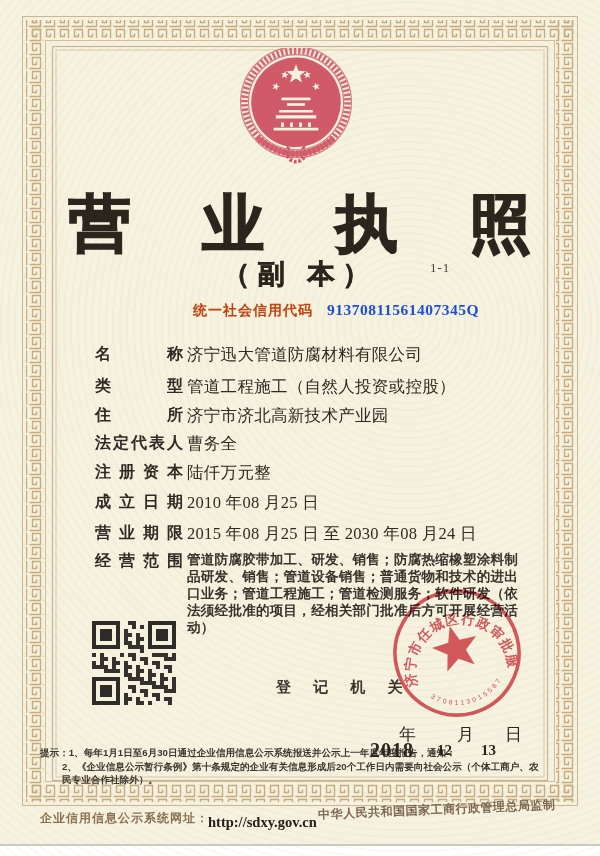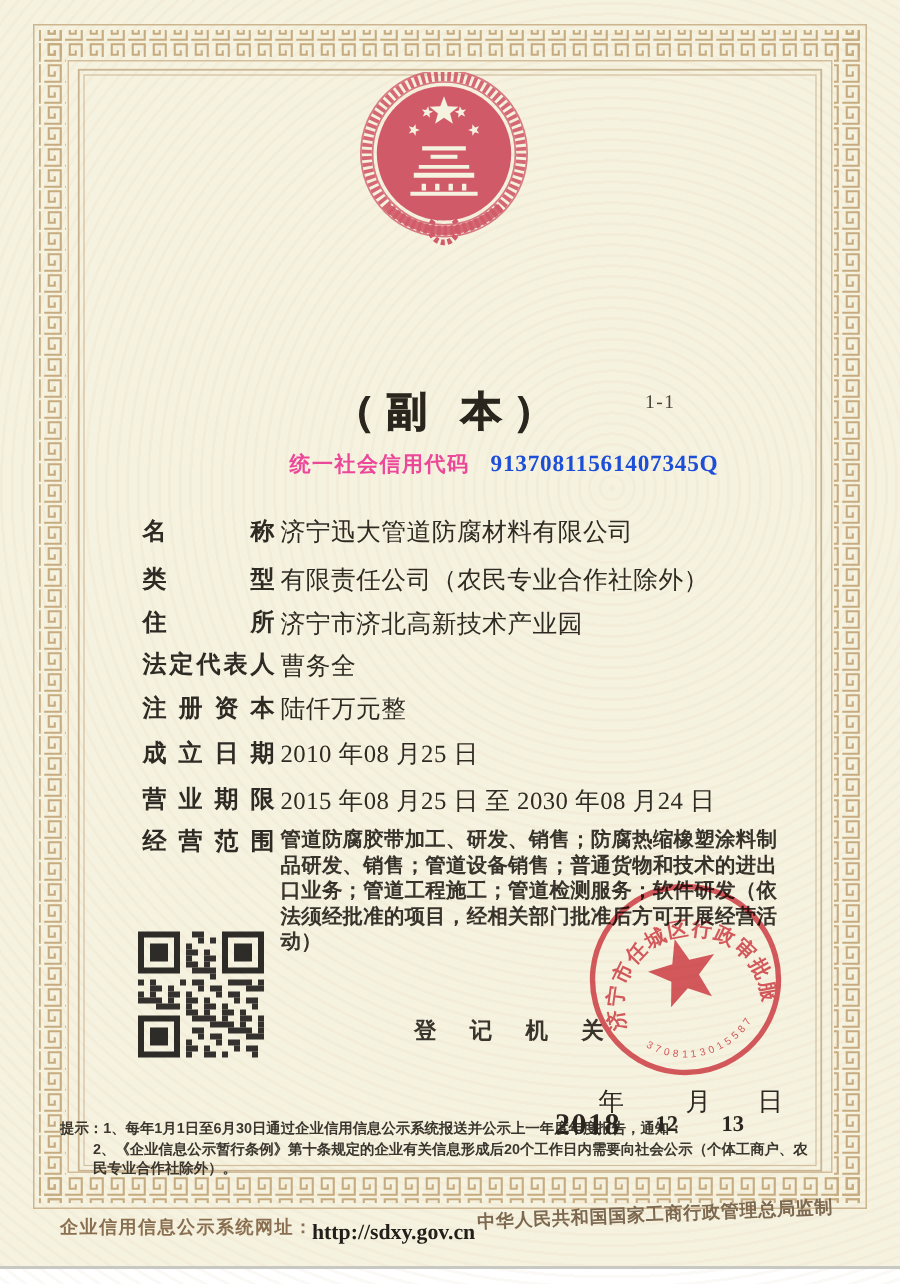--- a/index.html
+++ b/index.html
@@ -12,21 +12,21 @@
   .border-svg{position:absolute;left:0;top:0;}
   
   .emblem{position:absolute;left:240px;top:48px;width:112px;height:122px;}
   .title{position:absolute;left:0;top:182px;width:600px;text-align:center;
     font-size:62px;font-weight:900;letter-spacing:28px;text-indent:28px;
     color:#2a251d;-webkit-text-stroke:1.6px #2a251d;}
   .subtitle{position:absolute;left:0;top:256px;width:600px;text-align:center;
     font-size:27px;font-weight:bold;letter-spacing:8px;color:#2a251d;-webkit-text-stroke:.7px #2a251d;}
   .copyno{position:absolute;left:430px;top:260px;font-size:13px;color:#4a443a;letter-spacing:1px;}
   .codeline{position:absolute;left:0;top:301px;width:600px;text-align:center;transform:translateX(36px);}
-  .codeline .lbl{font-family:"Liberation Sans","DejaVu Sans",sans-serif;font-weight:bold;font-size:14px;letter-spacing:1px;color:#ec4899;}
+  .codeline .lbl{font-family:"Liberation Sans","DejaVu Sans",sans-serif;font-weight:bold;font-size:14px;letter-spacing:1px;color:#c2410c;}
   .codeline .val{font-size:15.5px;font-weight:600;margin-left:10px;letter-spacing:.5px;color:#1d4ed8;}
   
   .row{position:absolute;left:95px;right:60px;}
   .row .flabel{position:absolute;left:0;top:0;width:88px;
     font-family:"Liberation Sans","DejaVu Sans",sans-serif;font-weight:bold;font-size:16px;
     color:#2e2a24;text-align:justify;text-align-last:justify;}
   .row .fvalue{position:absolute;left:92px;top:0;right:0;font-size:16.5px;color:#2f2a22;letter-spacing:.3px;}
   .row .fvalue.scope{font-family:"Liberation Sans","DejaVu Sans",sans-serif;font-weight:bold;
     font-size:13.6px;line-height:17px;letter-spacing:.2px;color:#38332b;right:10px;}
   
@@ -104,35 +104,36 @@
       <path d="M32,61 H68" stroke-width="3"></path>
       <path d="M38,66 V70 M46,66 V70 M54,66 V70 M62,66 V70" stroke-width="2.6"></path>
       <path d="M30,72 H70" stroke-width="2.4"></path>
     </g>
     <g stroke="#d05a68" fill="none">
       <circle cx="50" cy="93" r="8" stroke-width="3.4" stroke-dasharray="2.4 1.6"></circle>
       <path d="M16,80 Q50,108 84,80" stroke-width="5" opacity=".9"></path>
     </g>
   </svg>
 
+  <div class="title">营 业 执 照</div>
   <div class="subtitle">（副  本）</div>
   <div class="copyno">1-1</div>
 
   <div class="codeline">
     <span class="lbl">统一社会信用代码</span>
     <span class="val">91370811561407345Q</span>
   </div>
 
   <div class="row" style="top:344px">
     <div class="flabel">名称</div>
     <div class="fvalue">济宁迅大管道防腐材料有限公司</div>
   </div>
   <div class="row" style="top:376px">
     <div class="flabel">类型</div>
-    <div class="fvalue">有限责任公司（农民专业合作社除外）</div>
+    <div class="fvalue">管道工程施工（自然人投资或控股）</div>
   </div>
   <div class="row" style="top:405px">
     <div class="flabel">住所</div>
     <div class="fvalue">济宁市济北高新技术产业园</div>
   </div>
   <div class="row" style="top:433px">
     <div class="flabel">法定代表人</div>
     <div class="fvalue">曹务全</div>
   </div>
   <div class="row" style="top:462px">

